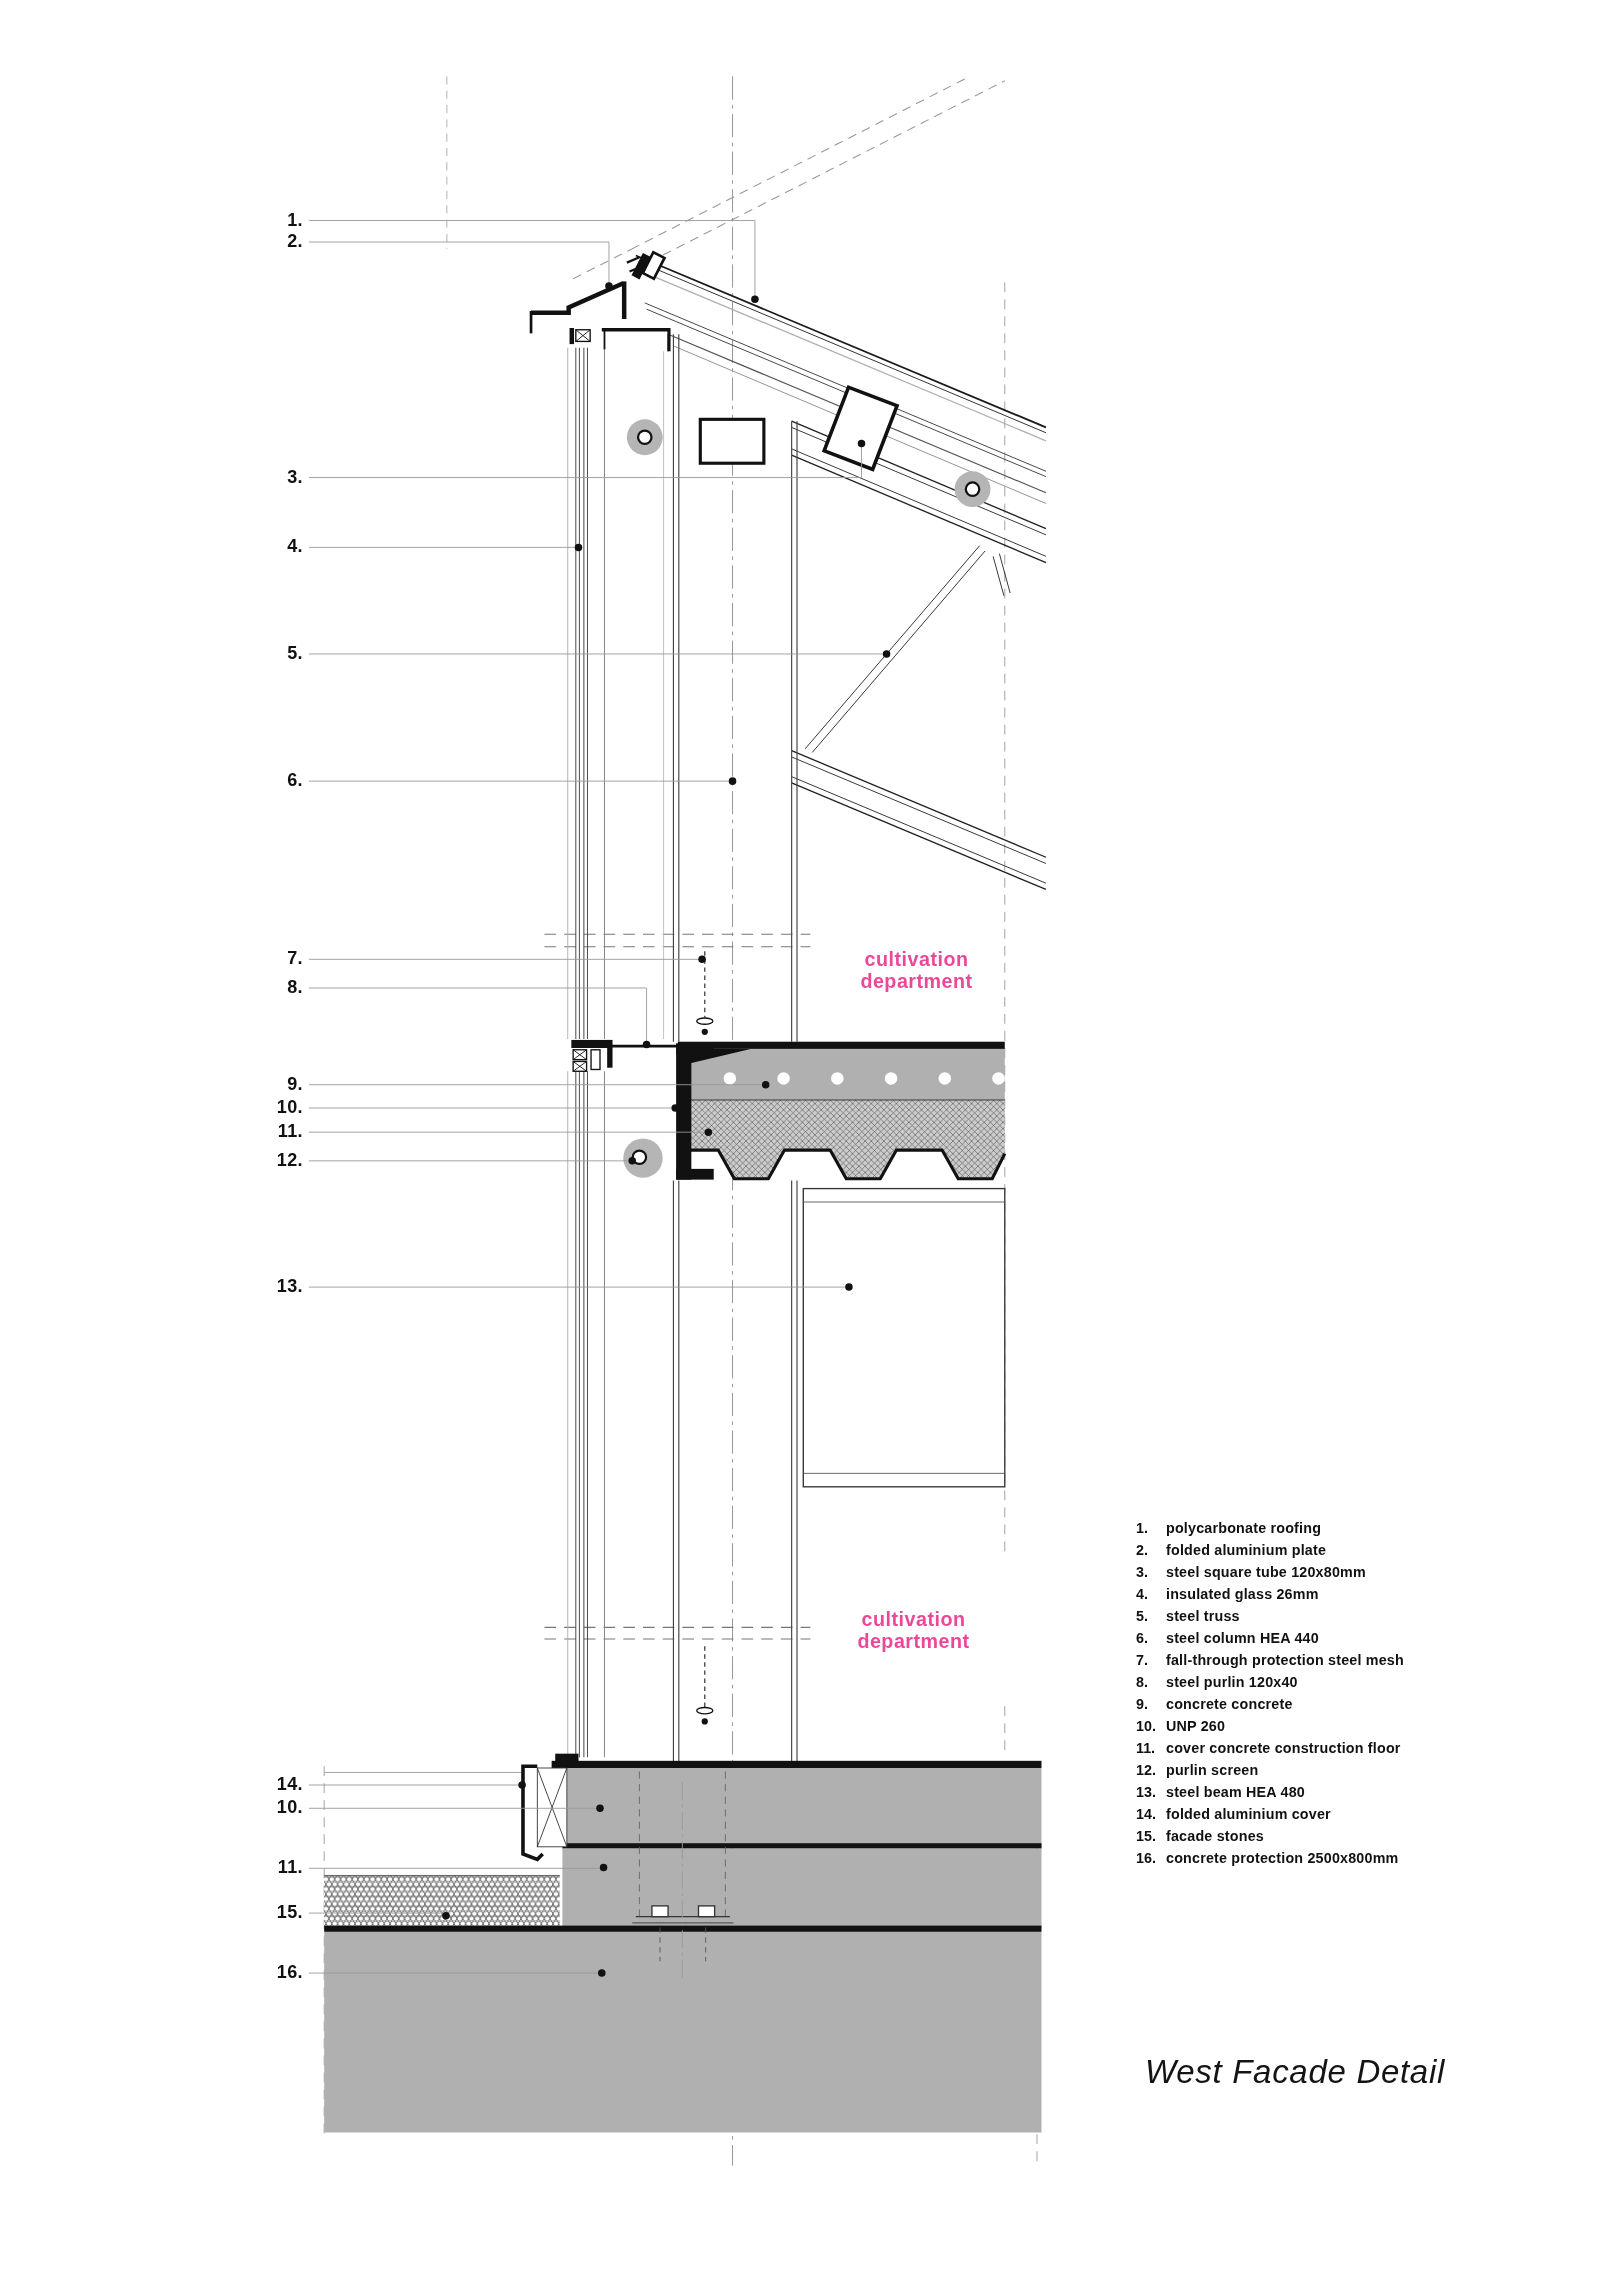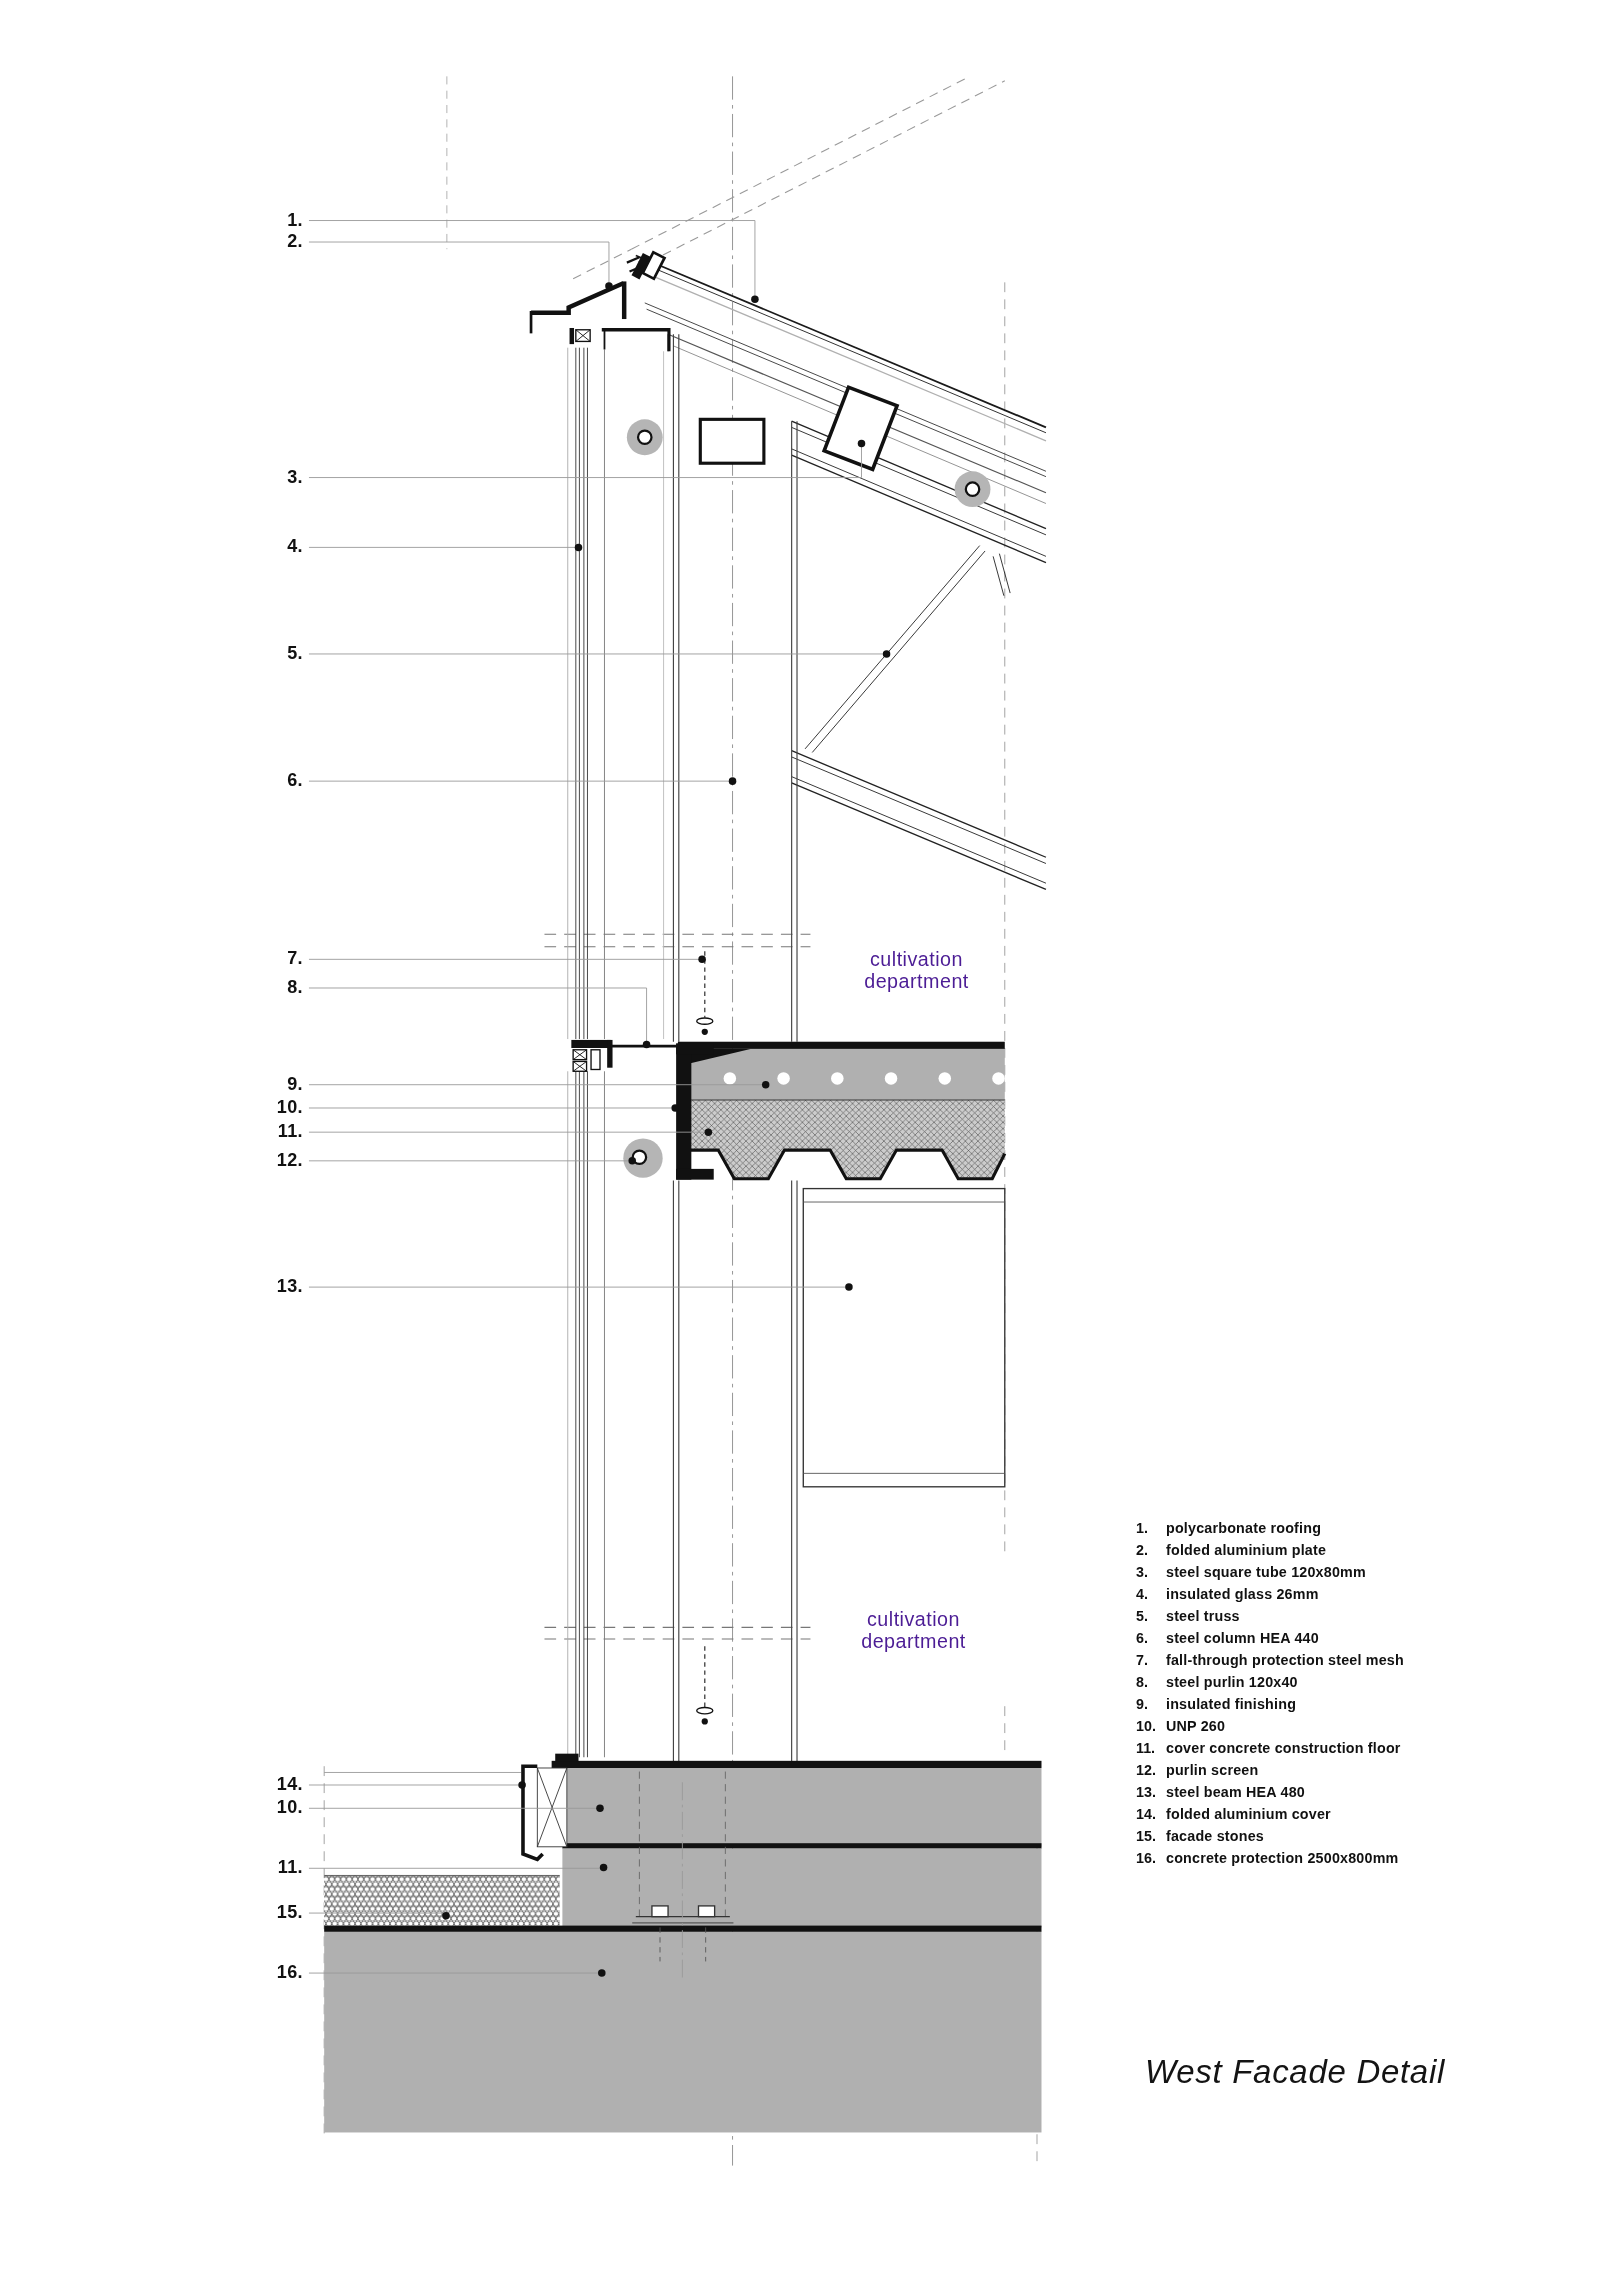--- a/index.html
+++ b/index.html
@@ -6,22 +6,22 @@
   .sheet{
     position:relative;width:1620px;height:2293px;background:#ffffff;overflow:hidden;
     font-family:"Liberation Sans", sans-serif;color:#111;
   }
   svg.drawing{position:absolute;left:0;top:0;}
   .callout{
     position:absolute;width:54px;text-align:right;font-size:18px;font-weight:700;
     color:#111;line-height:21.5px;letter-spacing:0.4px;
   }
   .room-label{
-    position:absolute;text-align:center;font-size:19.7px;font-weight:400;
-    line-height:22.4px;letter-spacing:0.5px;color:#4c1d95;
+    position:absolute;text-align:center;font-size:19.7px;font-weight:700;
+    line-height:22.4px;letter-spacing:0.5px;color:#ec4899;
   }
   .legend{position:absolute;left:1136px;top:1520px;width:376px;}
   .legend-row{display:flex;align-items:baseline;height:22px;font-size:14.3px;}
   .legend-num{width:30px;text-align:left;font-weight:700;flex:0 0 30px;}
   .legend-text{font-weight:700;letter-spacing:0.2px;white-space:nowrap;}
   .sheet-title{
     position:absolute;left:1145px;top:2053px;font-size:33px;font-weight:500;
     letter-spacing:0.7px;color:#141414;white-space:nowrap;font-style:italic;
   }
 </style>
@@ -324,21 +324,21 @@
       <div class="legend-row">
         <span class="legend-num">7.</span>
         <span class="legend-text">fall-through protection steel mesh</span>
       </div>
       <div class="legend-row">
         <span class="legend-num">8.</span>
         <span class="legend-text">steel purlin 120x40</span>
       </div>
       <div class="legend-row">
         <span class="legend-num">9.</span>
-        <span class="legend-text">insulated finishing</span>
+        <span class="legend-text">concrete concrete</span>
       </div>
       <div class="legend-row">
         <span class="legend-num">10.</span>
         <span class="legend-text">UNP 260</span>
       </div>
       <div class="legend-row">
         <span class="legend-num">11.</span>
         <span class="legend-text">cover concrete construction floor</span>
       </div>
       <div class="legend-row">

